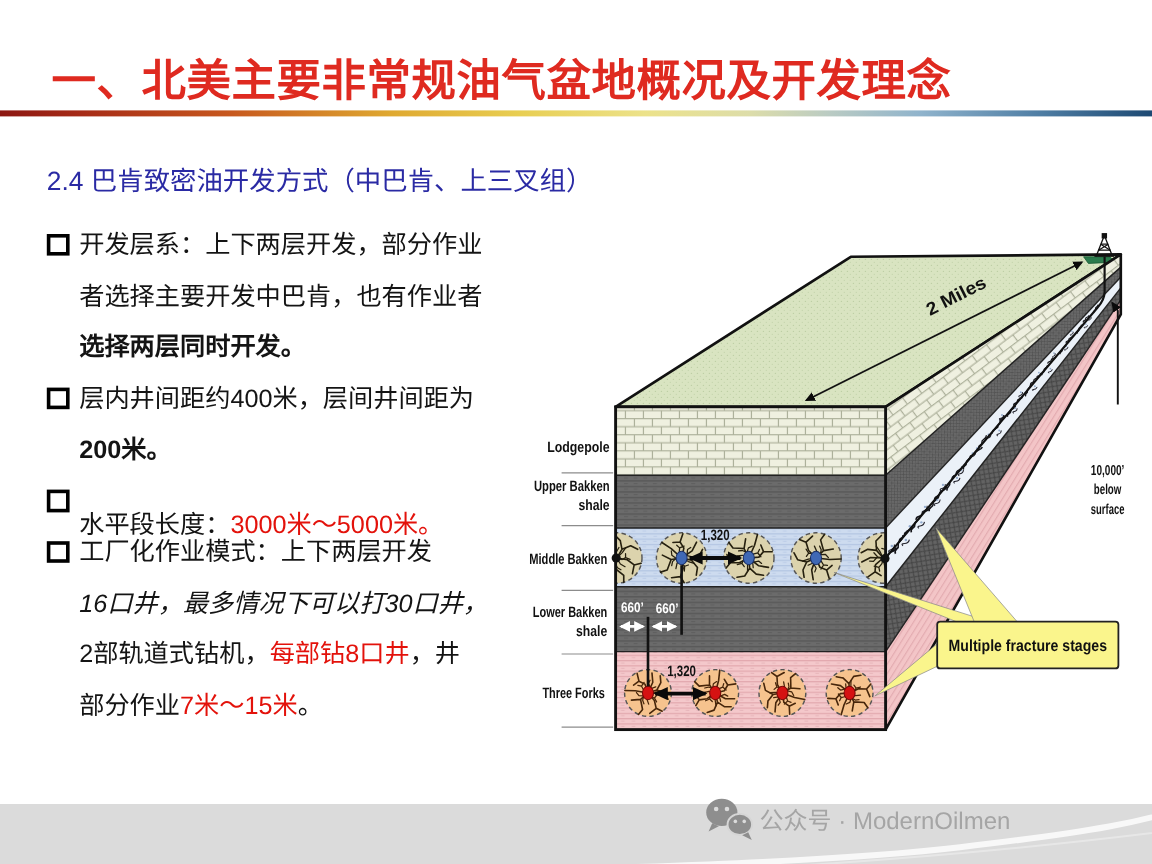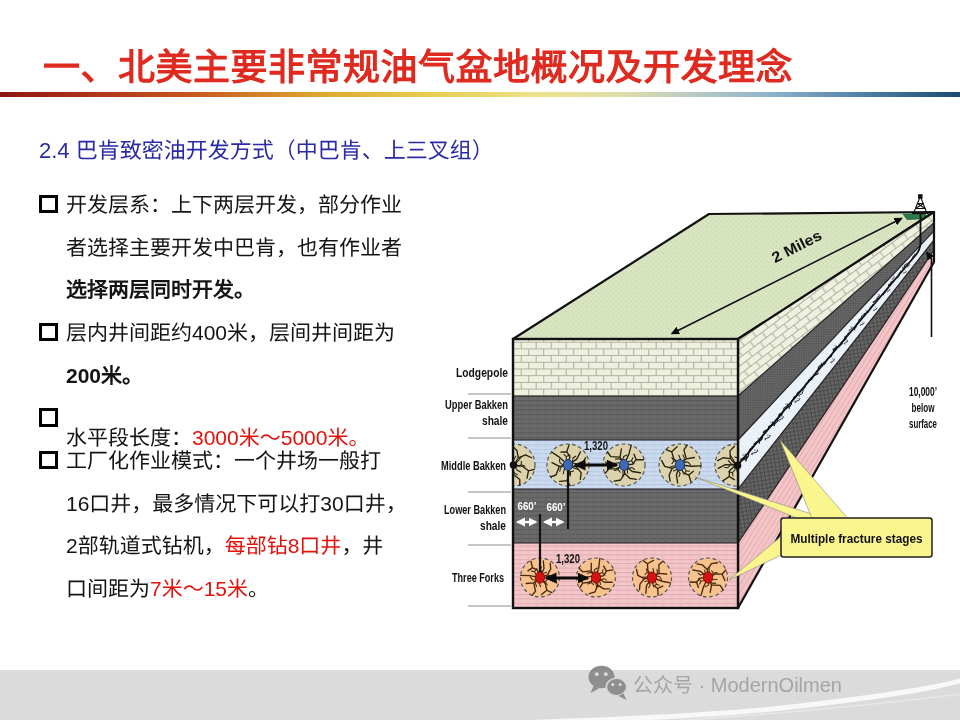--- a/index.html
+++ b/index.html
@@ -43,24 +43,24 @@
       <span class="bsq" style="top: 194.5px;"></span>
       <div class="bline" style="top: 182.8px;"><span>开发层系：上下两层开发，部分作业</span></div>
       <div class="bline" style="top: 225.5px;"><span>者选择主要开发中巴肯，也有作业者</span></div>
       <div class="bline" style="top: 268.2px; font-weight: bold;"><span>选择两层同时开发。</span></div>
       <span class="bsq" style="top: 322.6px;"></span>
       <div class="bline" style="top: 310.9px;"><span>层内井间距约400米，层间井间距为</span></div>
       <div class="bline" style="top: 353.6px; font-weight: bold;"><span>200米。</span></div>
       <span class="bsq" style="top: 408px;"></span>
       <div class="bline" style="top: 396.3px; margin-top: 20px;"><span>水平段长度：</span><span class="red">3000米～5000米。</span></div>
       <span class="bsq" style="top: 450.7px;"></span>
-      <div class="bline" style="top: 439px;"><span>工厂化作业模式：一个井场一般打</span></div>
-      <div class="bline" style="top: 481.7px;"><span>16口井，最多情况下可以打30口井，</span></div>
+      <div class="bline" style="top: 439px;"><span>工厂化作业模式：上下两层开发</span></div>
+      <div class="bline" style="top: 481.7px; font-style: italic;"><span>16口井，最多情况下可以打30口井，</span></div>
       <div class="bline" style="top: 524.4px;"><span>2部轨道式钻机，</span><span class="red">每部钻8口井</span><span>，井</span></div>
-      <div class="bline" style="top: 567.1px;"><span>口间距为</span><span class="red">7米～15米</span><span>。</span></div>
+      <div class="bline" style="top: 567.1px;"><span>部分作业</span><span class="red">7米～15米</span><span>。</span></div>
     </div>
 
   <svg id="diagram" viewBox="0 0 960 720" xmlns="http://www.w3.org/2000/svg">
     <defs>
       <clipPath id="frontclip">
           <rect x="513" y="339" width="225" height="269"></rect>
         </clipPath>
 
       <pattern id="greenDots" width="5" height="5" patternUnits="userSpaceOnUse">
         <rect width="5" height="5" style="fill:var(--surface-green)"></rect>

